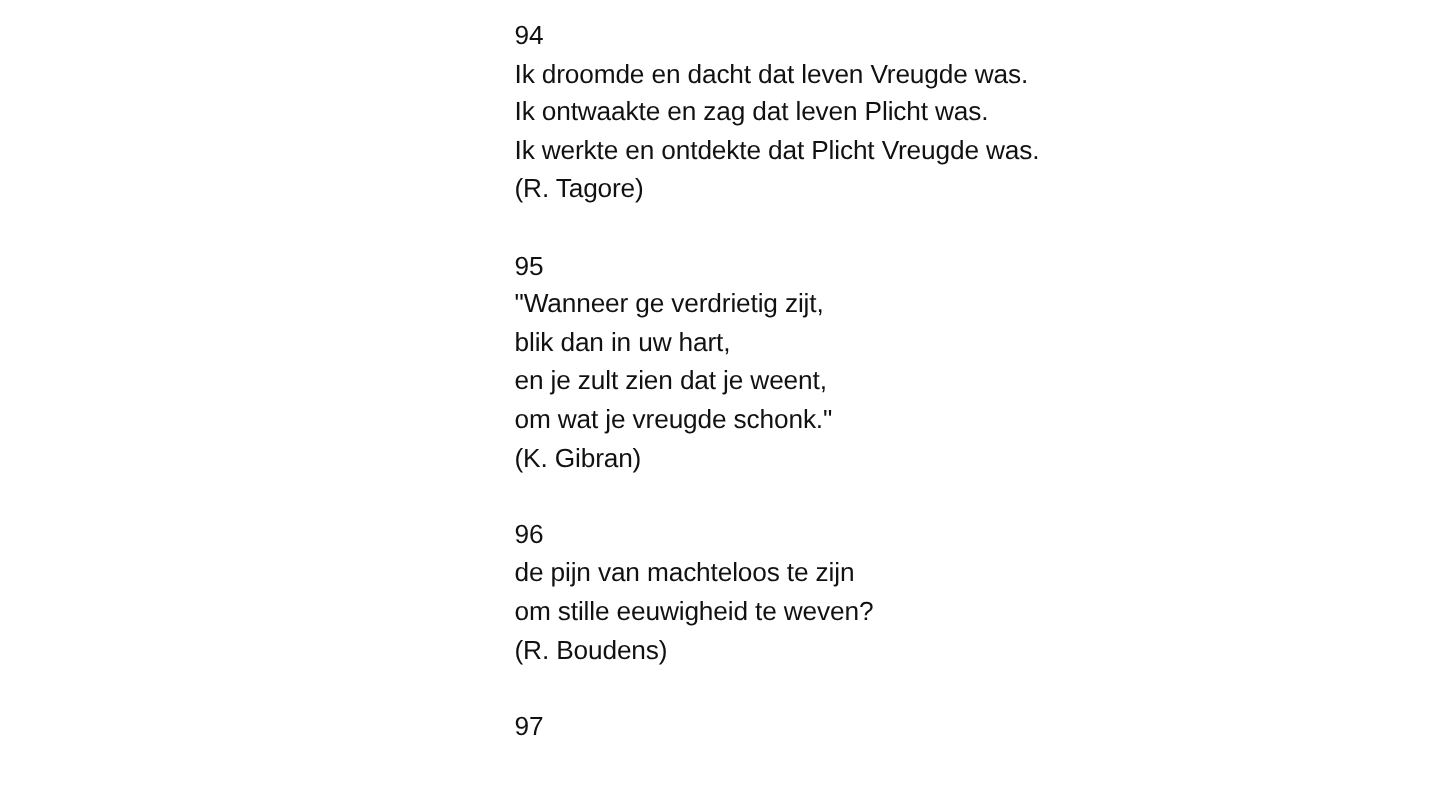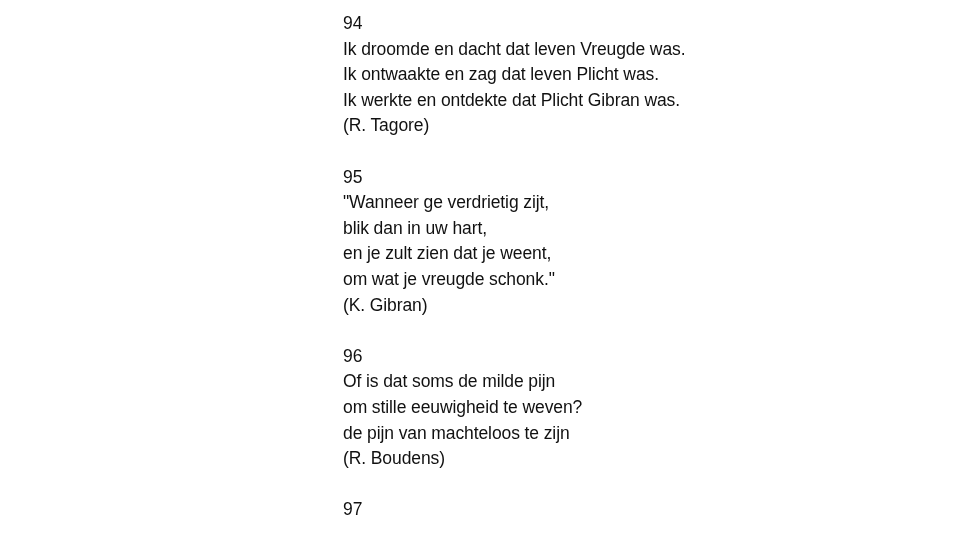--- a/index.html
+++ b/index.html
@@ -41,38 +41,37 @@
 </head>
 <body>
 
 <div class="page">
   <div class="content">
 
     <div class="entry">
       <span class="num">94</span>
       <span class="line">Ik droomde en dacht dat leven Vreugde was.</span>
       <span class="line">Ik ontwaakte en zag dat leven Plicht was.</span>
-      <span class="line">Ik werkte en ontdekte dat Plicht Gibran was.</span>
+      <span class="line">Ik werkte en ontdekte dat Plicht Vreugde was.</span>
       <span class="line">(R. Tagore)</span>
     </div>
 
     <div class="entry">
       <span class="num">95</span>
       <span class="line">"Wanneer ge verdrietig zijt,</span>
       <span class="line">blik dan in uw hart,</span>
       <span class="line">en je zult zien dat je weent,</span>
       <span class="line">om wat je vreugde schonk."</span>
       <span class="line">(K. Gibran)</span>
     </div>
 
     <div class="entry">
       <span class="num">96</span>
-      <span class="line">Of is dat soms de milde pijn</span>
+      <span class="line">de pijn van machteloos te zijn</span>
       <span class="line">om stille eeuwigheid te weven?</span>
-      <span class="line">de pijn van machteloos te zijn</span>
       <span class="line">(R. Boudens)</span>
     </div>
 
     <div class="entry">
       <span class="num">97</span>
     </div>
 
   </div>
 </div>
 

